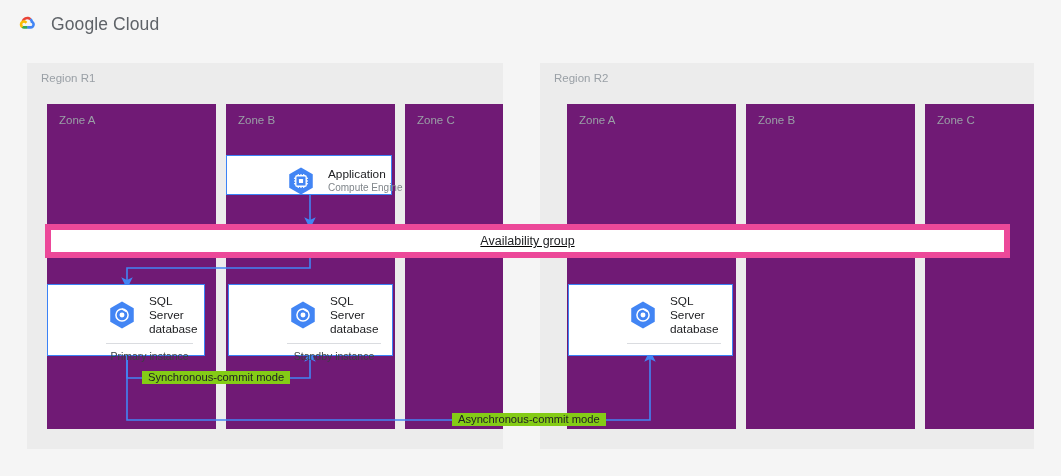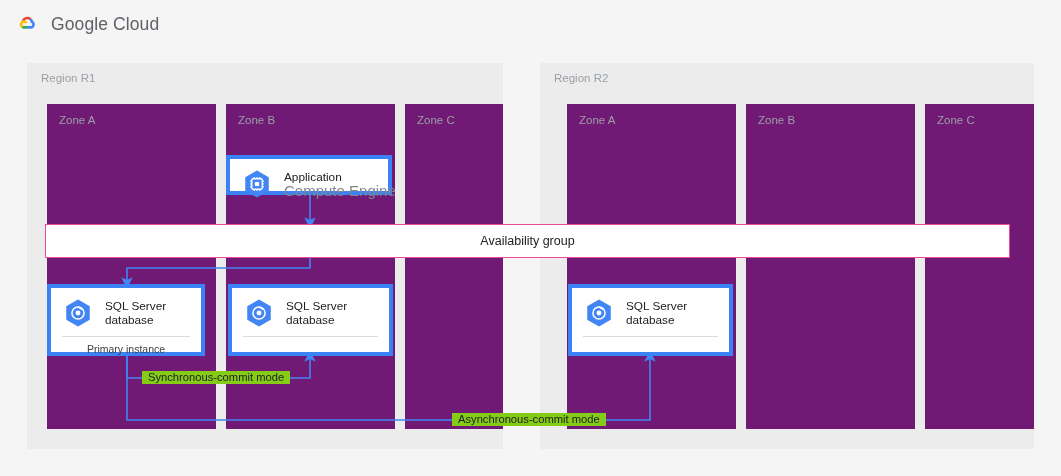--- a/index.html
+++ b/index.html
@@ -64,39 +64,40 @@
     left: 12px; top: 10px;
     font-size: 11.5px;
     color: #9aa0a6;
     white-space: nowrap;
   }
 
   
   .card {
     position: absolute;
     background: #ffffff;
-    border: 4px solid #3b82f6;
+    border: 1px solid #3b82f6;
     box-sizing: border-box;
     z-index: 6;
+    padding-left: 47px;
   }
   .card-top {
     display: flex;
     align-items: center;
     padding: 9px 10px 7px 11px;
   }
   .card-icon { flex: 0 0 auto; width: 32px; height: 32px; }
   .card-text { margin-left: 11px; }
   .card-title {
     font-size: 11.8px;
     color: #202124;
     line-height: 14px;
     white-space: pre-line;
   }
   .card-sub {
-    font-size: 15px;
+    font-size: 10px;
     color: #80868b;
     line-height: 14px;
     white-space: nowrap;
   }
   .card-divider {
     height: 1px;
     background: #dadce0;
     margin: 0 11px;
   }
   .card-footer {
@@ -104,26 +105,27 @@
     color: #3c4043;
     padding: 6px 11px 6px 11px;
     white-space: nowrap;
     text-align: center;
   }
 
   
   #availability-group {
     position: absolute;
     background: #ffffff;
-    border: 1px solid #ec4899;
+    border: 6px solid #ec4899;
     box-sizing: border-box;
     display: flex;
     align-items: center;
     justify-content: center;
     z-index: 7;
+    text-decoration: underline;
   }
   #availability-group-label {
     font-size: 12.5px;
     color: #202124;
     white-space: nowrap;
   }
 
   
   #connectors {
     position: absolute;
@@ -265,20 +267,21 @@
           <circle cx="20" cy="20" r="3.1" fill="#ffffff"></circle>
           <path d="M20 12.4 L25.6 15.6" stroke="#ffffff" stroke-width="1.9" fill="none"></path>
         </svg>
       </span>
       <span class="card-text">
         <div class="card-title">SQL Server
 database</div>
       </span>
     </div>
     <div class="card-divider"></div>
+    <div class="card-footer">Standby instance</div>
   </div>
 
   <div class="card" style="left:568px; top:228px; width:165px; height:72px;">
     <div class="card-top">
       <span class="card-icon">
         <svg width="32" height="32" viewBox="0 0 40 40">
           <polygon points="20,3 34.7,11.5 34.7,28.5 20,37 5.3,28.5 5.3,11.5" fill="#4285f4"></polygon>
           <circle cx="20" cy="20" r="7.6" fill="none" stroke="#ffffff" stroke-width="1.9"></circle>
           <circle cx="20" cy="20" r="3.1" fill="#ffffff"></circle>
           <path d="M20 12.4 L25.6 15.6" stroke="#ffffff" stroke-width="1.9" fill="none"></path>

